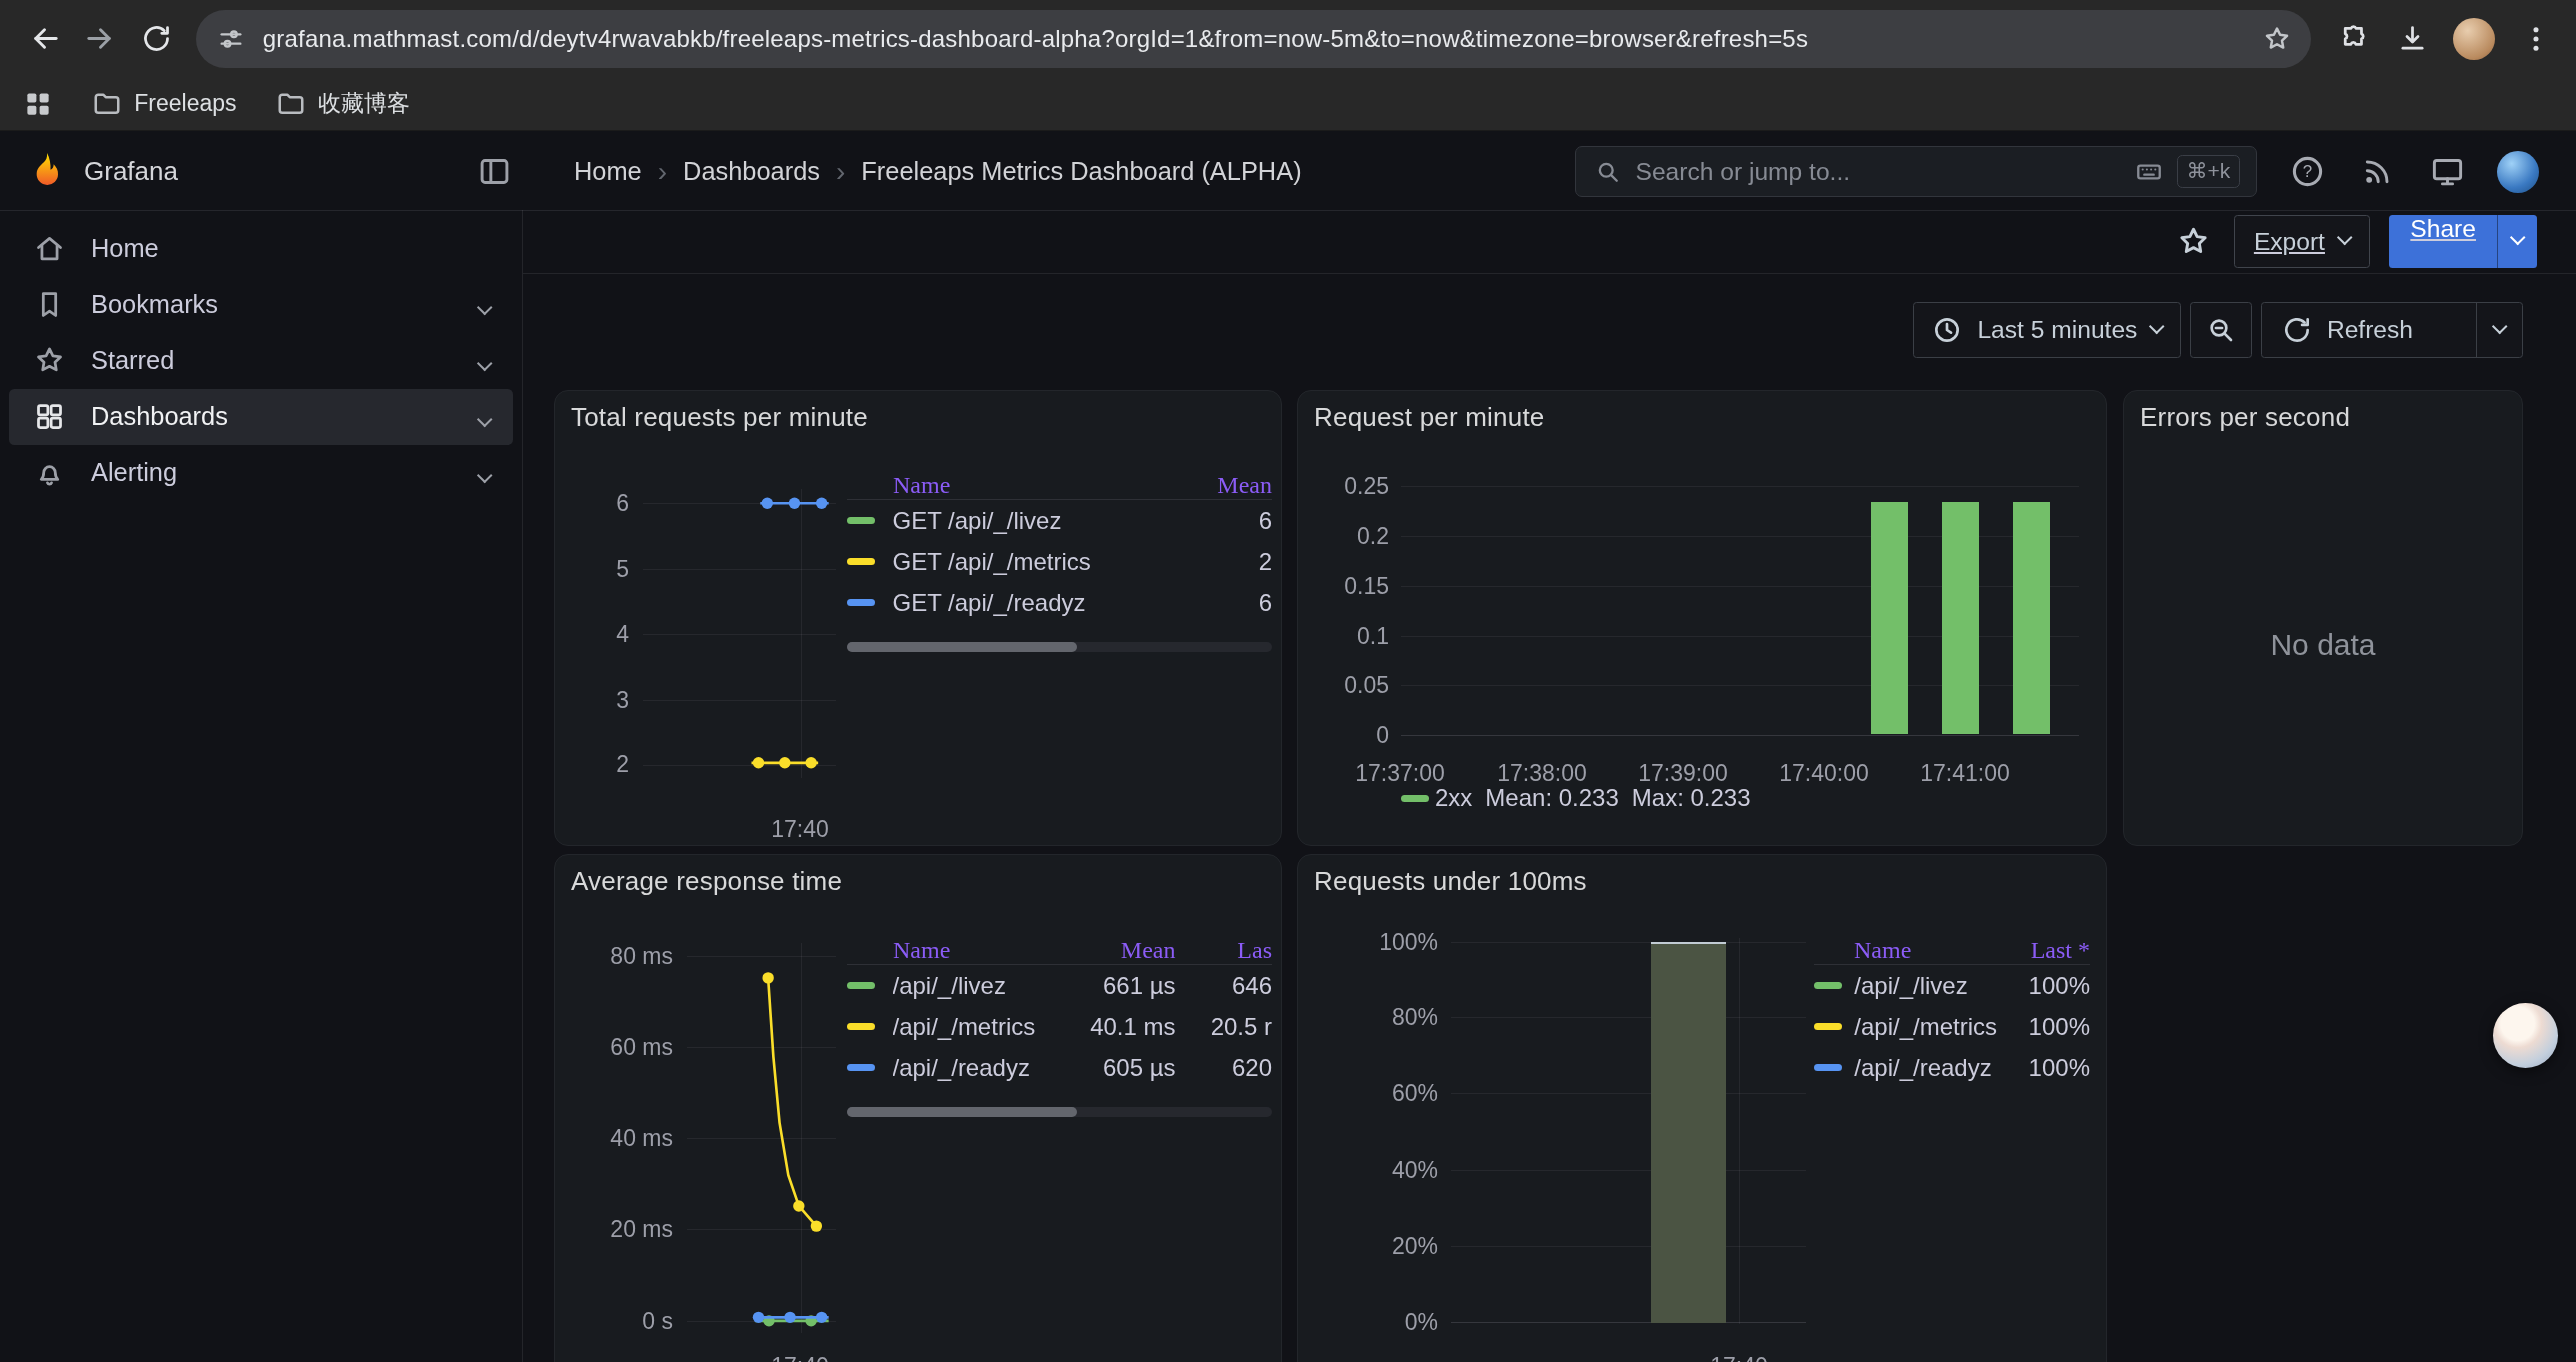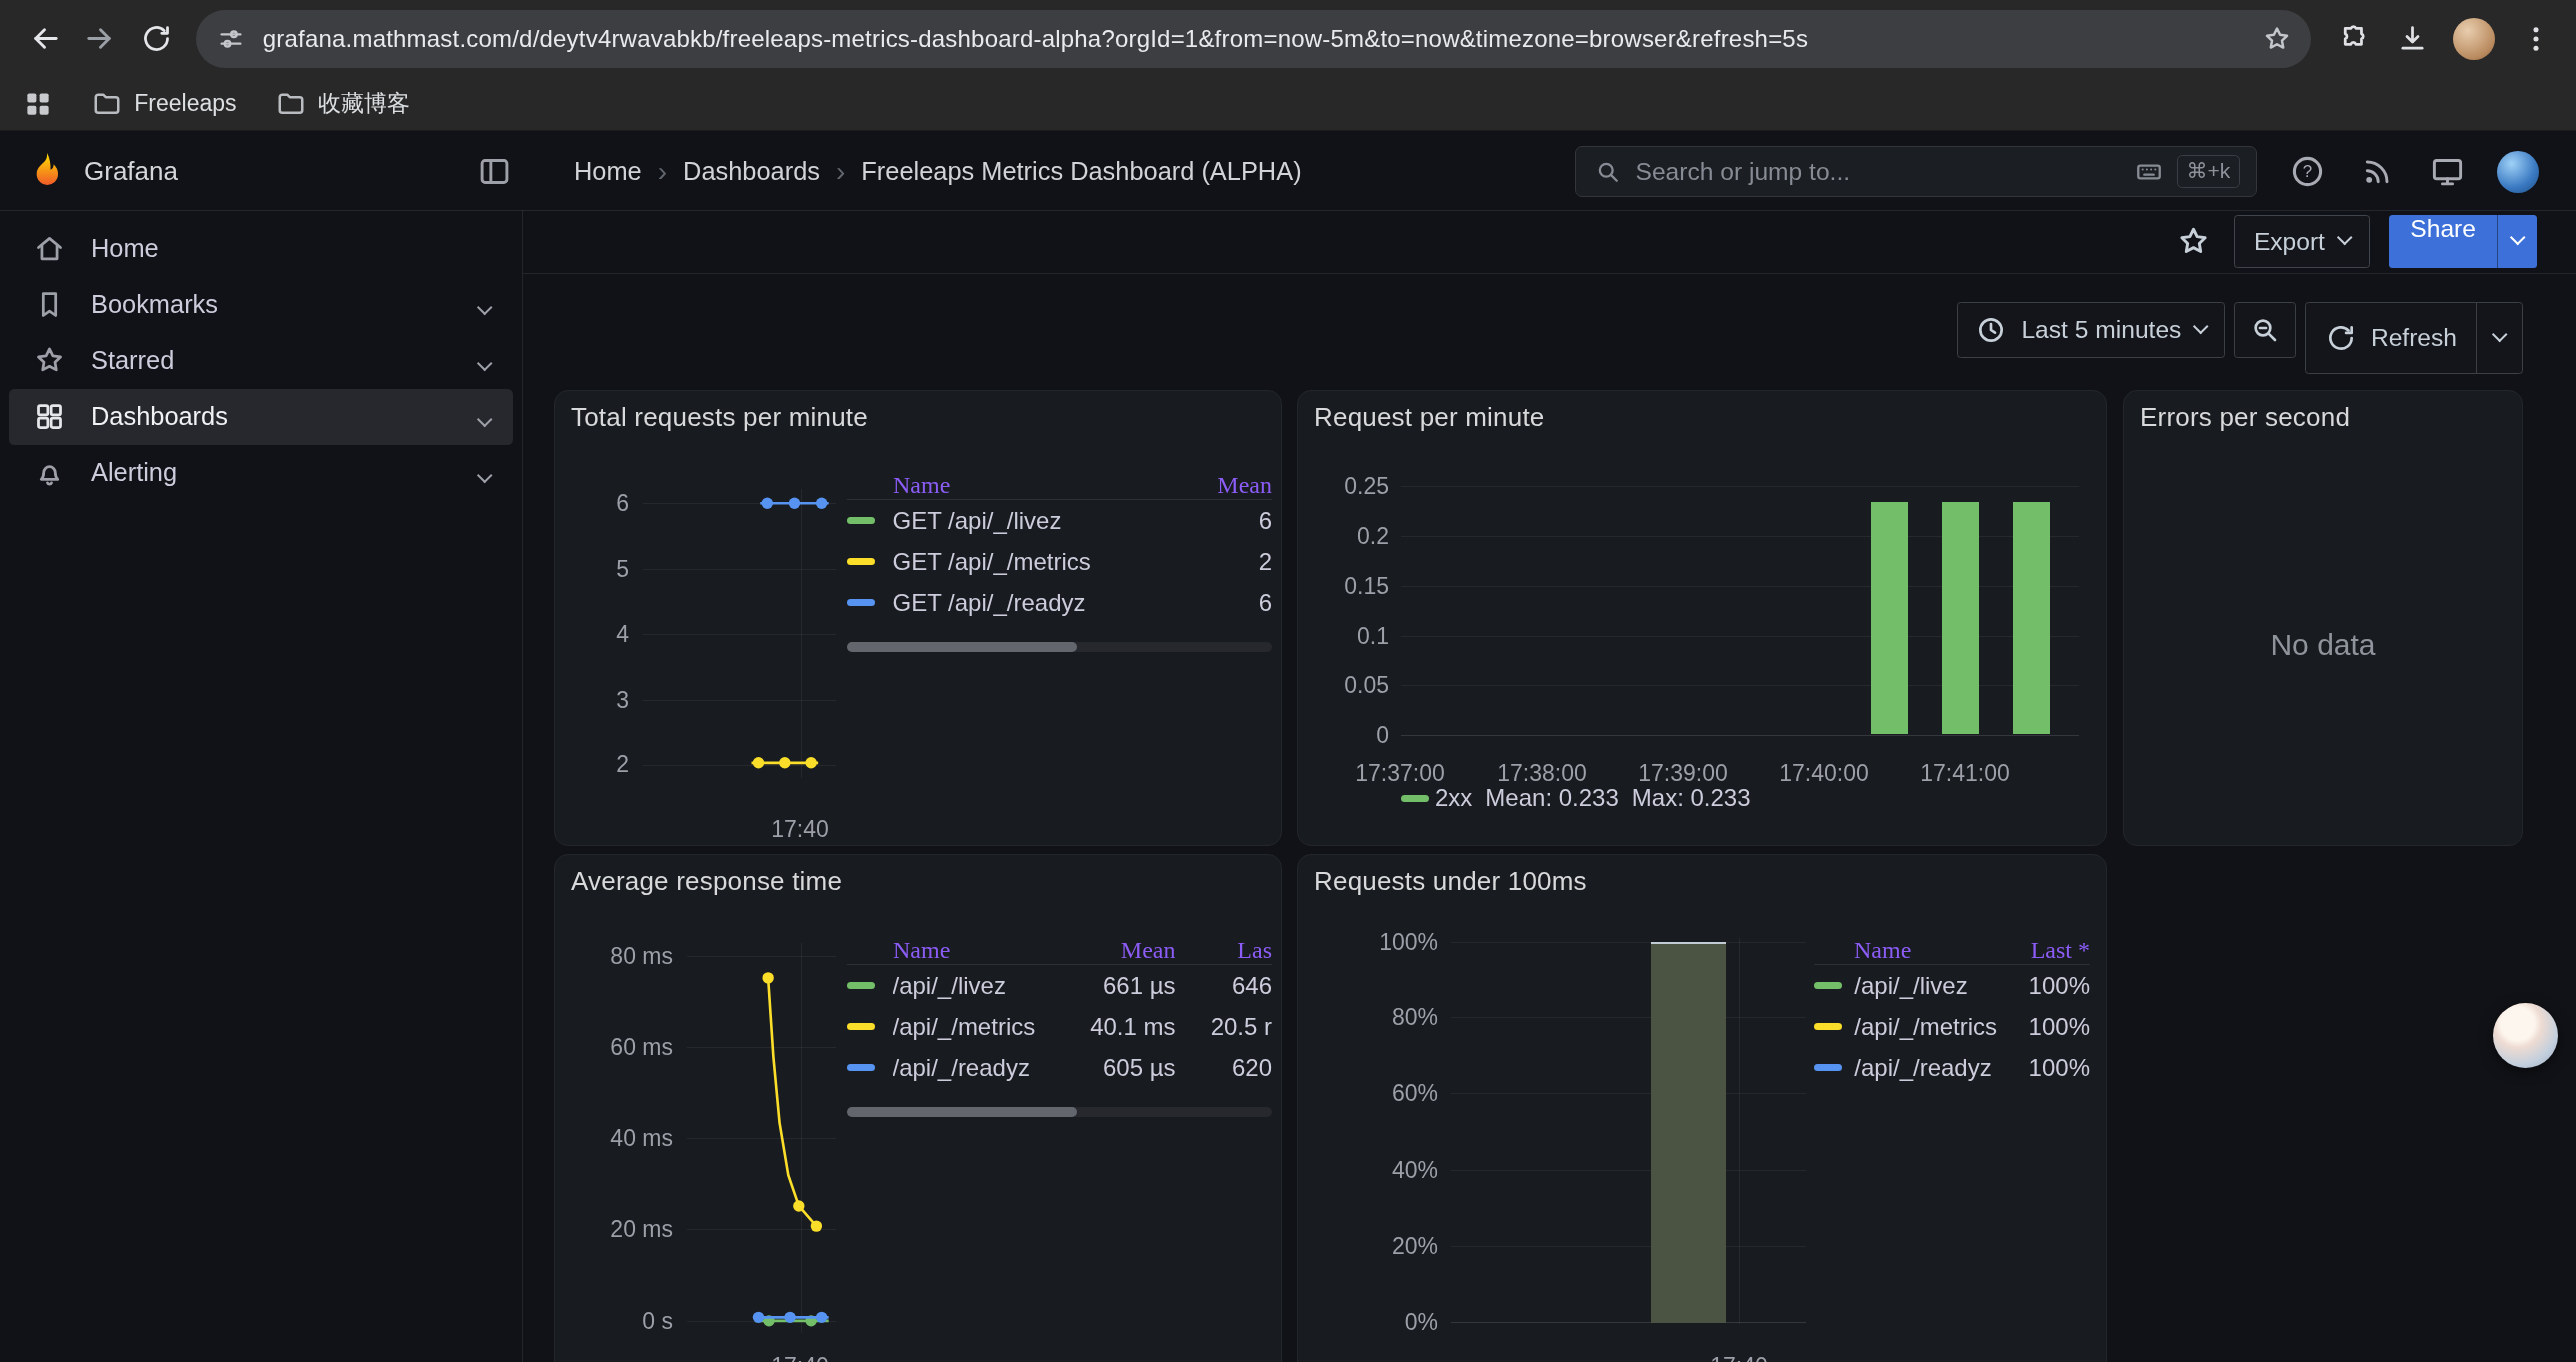--- a/index.html
+++ b/index.html
@@ -40,31 +40,31 @@
   .gf-sidebar { position:absolute; left:0; top:210px; width:523px; bottom:0; border-right:0.9px solid rgba(204,204,220,.10); padding-top:10.5px; }
   .side-item { height:56px; margin:0 8.8px; border-radius:5.3px; display:flex; align-items:center; padding:0 23px 0 24.6px; gap:24.6px; color:#ccccdc; font-size:25.4px; }
   .side-item .sicon { width:33px; height:33px; color:#9da0a8; flex:none; }
   .side-item.sel { background:#26282e; color:#f1f2f4; }
   .side-item.sel .sicon { color:#e6e7ea; }
   .side-chev { margin-left:auto; color:#9da0a8; }
   .chev { display:inline-block; width:11.4px; height:11.4px; border-right:2.6px solid currentColor; border-bottom:2.6px solid currentColor; transform:rotate(45deg); margin-top:-7px; }
 
   
   .gf-main { position:absolute; left:523px; top:210px; right:0; bottom:0; }
-  .dash-toolbar { height:64px; border-bottom:0.9px solid rgba(204,204,220,.10); display:flex; align-items:center; justify-content:flex-end; gap:19px; padding-right:39px; }
+  .dash-toolbar { height:64px; border-bottom:0.9px solid rgba(204,204,220,.10); display:flex; align-items:center; justify-content:flex-end; gap:19px; padding-right:39px;text-decoration:underline; }
   .icon-btn { width:42px; height:42px; display:flex; align-items:center; justify-content:center; color:#c7d0d9; }
   .btn-secondary { height:53px; display:flex; align-items:center; gap:14px; padding:0 19px; border:0.9px solid #40444c; border-radius:3.5px; color:#c7d0d9; font-size:24.6px; background:rgba(204,204,220,.02); }
   .share-group { display:flex; height:53px; }
   .share-main { background:#3d71d9; color:#fff; font-size:24.6px; font-weight:500; display:flex; align-items:flex-start; padding:0 21px; border-radius:3.5px 0 0 3.5px; }
   .share-caret { width:40px; background:#3d71d9; border-left:0.9px solid rgba(12,14,20,.45); border-radius:0 3.5px 3.5px 0; display:flex; align-items:center; justify-content:center; color:#fff; }
 
   .time-row { margin-top:28px; display:flex; justify-content:flex-end; gap:8.8px; padding-right:53px; }
   .tcb { height:56px; display:flex; align-items:center; gap:14px; padding:0 17.5px; border:0.9px solid #3b3f46; border-radius:3.5px; color:#c7d0d9; font-size:24.6px; background:rgba(204,204,220,.02); }
   .ticon { width:32px; height:32px; color:#c7d0d9; flex:none; }
-  .refresh-group { display:flex; height:72px; border:0.9px solid #3b3f46; border-radius:3.5px; background:rgba(204,204,220,.02); color:#c7d0d9; }
+  .refresh-group { display:flex; height:56px; border:0.9px solid #3b3f46; border-radius:3.5px; background:rgba(204,204,220,.02); color:#c7d0d9;gap:44px; }
   .refresh-main { display:flex; align-items:center; gap:14px; padding:0 19px; font-size:24.6px; }
   .refresh-caret { width:46px; display:flex; align-items:center; justify-content:center; border-left:0.9px solid #3b3f46; }
 
   
   .panel { position:absolute; background:#181b1f; border:0.9px solid #23262b; border-radius:14px; overflow:hidden; }
   .panel-title { position:absolute; left:16px; top:10.5px; font-size:26px; color:#d8d9da; letter-spacing:0.2px; }
   .ytick { position:absolute; font-size:23px; color:#9d9fa9; height:28px; line-height:28px; text-align:right; }
   .xtick { position:absolute; font-size:23px; color:#9d9fa9; height:28px; line-height:28px; text-align:center;margin-top:15px; }
   .hgrid { position:absolute; height:0.9px; background:rgba(204,204,220,.08); }
   .hgrid.base { background:rgba(204,204,220,.16); }

